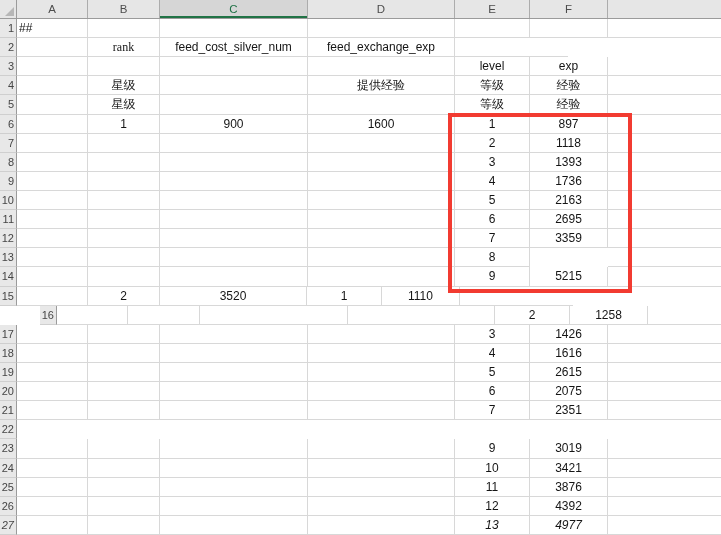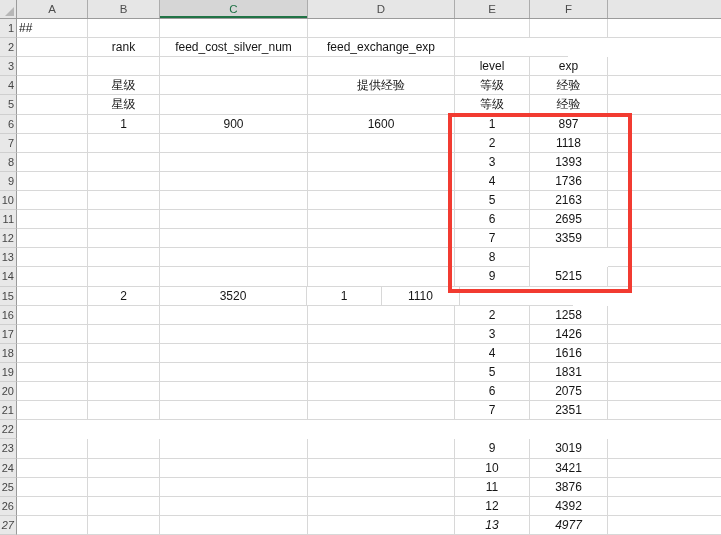--- a/index.html
+++ b/index.html
@@ -78,21 +78,21 @@
         <div class="cell" style="width: 72px;"></div>
         <div class="cell" style="width: 148px;"></div>
         <div class="cell" style="width: 147px;"></div>
         <div class="cell" style="width: 75px;"></div>
         <div class="cell" style="width: 78px;"></div>
         <div class="cell colG" style="width: 113px;"></div>
       </div>
       <div class="row" style="height: 19.1111px;">
         <div class="rh" style="height: 19.1111px;">2</div>
         <div class="cell colA" style="width: 71px;"></div>
-        <div class="cell" style="width: 72px;">rank</div>
+        <div class="cell" style="width: 72px; font-family: Liberation Serif, serif;">rank</div>
         <div class="cell" style="width: 148px;">feed_cost_silver_num</div>
         <div class="cell" style="width: 147px;">feed_exchange_exp</div>
         <div class="cell colG" style="width: 113px;"></div>
       </div>
       <div class="row" style="height: 19.1111px;">
         <div class="rh" style="height: 19.1111px;">3</div>
         <div class="cell colA" style="width: 71px;"></div>
         <div class="cell" style="width: 72px;"></div>
         <div class="cell" style="width: 148px;"></div>
         <div class="cell" style="width: 147px;"></div>
@@ -212,21 +212,21 @@
       </div>
       <div class="row" style="height: 19.1111px;">
         <div class="rh" style="height: 19.1111px;">15</div>
         <div class="cell colA" style="width: 71px;"></div>
         <div class="cell" style="width: 72px;">2</div>
         <div class="cell" style="width: 147px;">3520</div>
         <div class="cell" style="width: 75px;">1</div>
         <div class="cell" style="width: 78px;">1110</div>
         <div class="cell colG" style="width: 113px;"></div>
       </div>
-      <div class="row" style="height: 19.1111px;">
+      <div class="row" style="height: 19.1111px; padding-left: 40px;">
         <div class="rh" style="height: 19.1111px;">16</div>
         <div class="cell colA" style="width: 71px;"></div>
         <div class="cell" style="width: 72px;"></div>
         <div class="cell" style="width: 148px;"></div>
         <div class="cell" style="width: 147px;"></div>
         <div class="cell" style="width: 75px;">2</div>
         <div class="cell" style="width: 78px;">1258</div>
         <div class="cell colG" style="width: 113px;"></div>
       </div>
       <div class="row" style="height: 19.1111px;">
@@ -249,21 +249,21 @@
         <div class="cell" style="width: 78px;">1616</div>
         <div class="cell colG" style="width: 113px;"></div>
       </div>
       <div class="row" style="height: 19.1111px;">
         <div class="rh" style="height: 19.1111px;">19</div>
         <div class="cell colA" style="width: 71px;"></div>
         <div class="cell" style="width: 72px;"></div>
         <div class="cell" style="width: 148px;"></div>
         <div class="cell" style="width: 147px;"></div>
         <div class="cell" style="width: 75px;">5</div>
-        <div class="cell" style="width: 78px;">1831</div>
+        <div class="cell" style="width: 78px;">2615</div>
         <div class="cell colG" style="width: 113px;"></div>
       </div>
       <div class="row" style="height: 19.1111px;">
         <div class="rh" style="height: 19.1111px;">20</div>
         <div class="cell colA" style="width: 71px;"></div>
         <div class="cell" style="width: 72px;"></div>
         <div class="cell" style="width: 148px;"></div>
         <div class="cell" style="width: 147px;"></div>
         <div class="cell" style="width: 75px;">6</div>
         <div class="cell" style="width: 78px;">2075</div>

